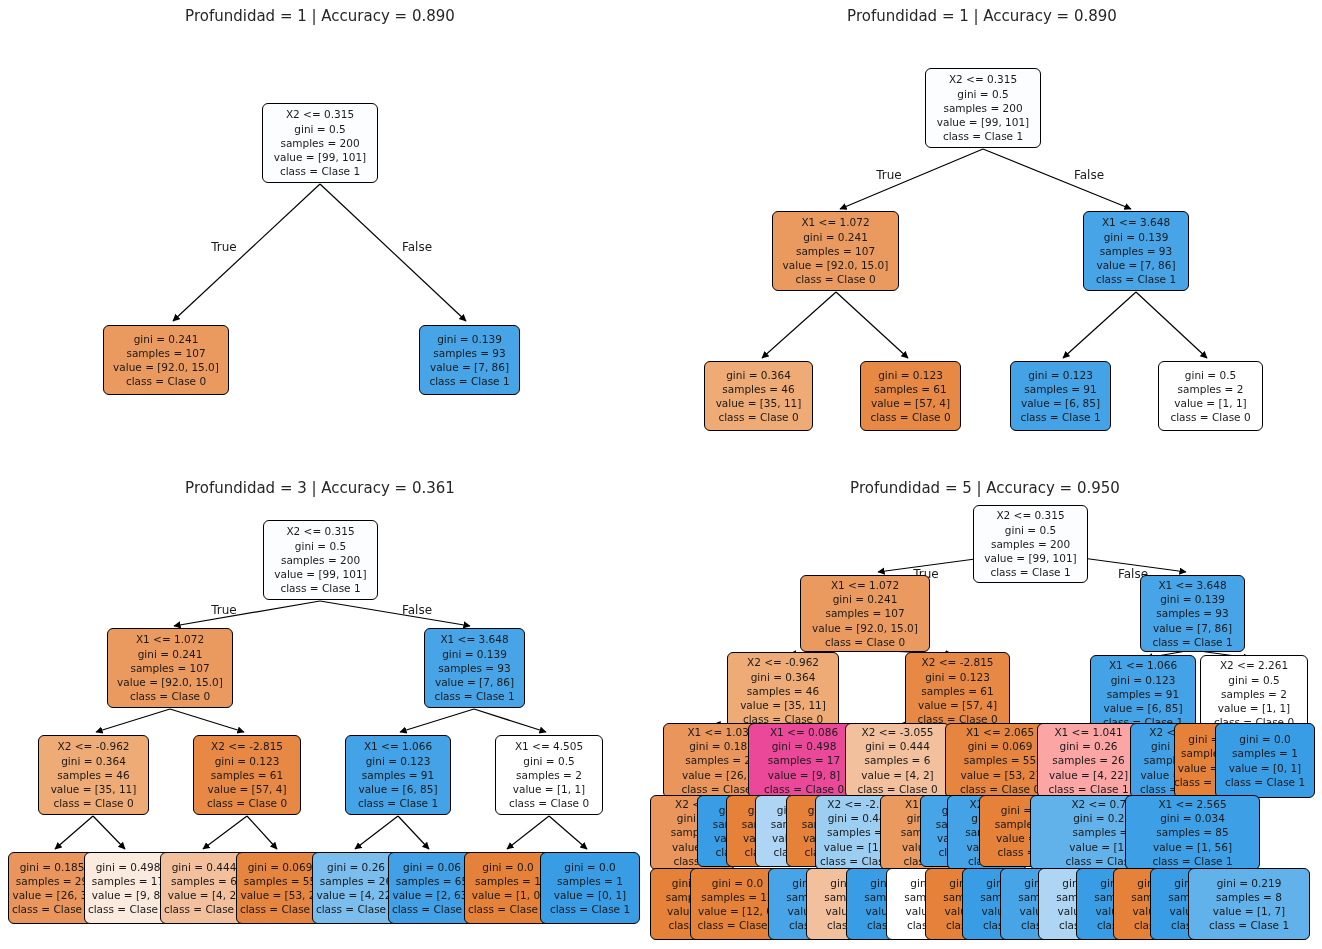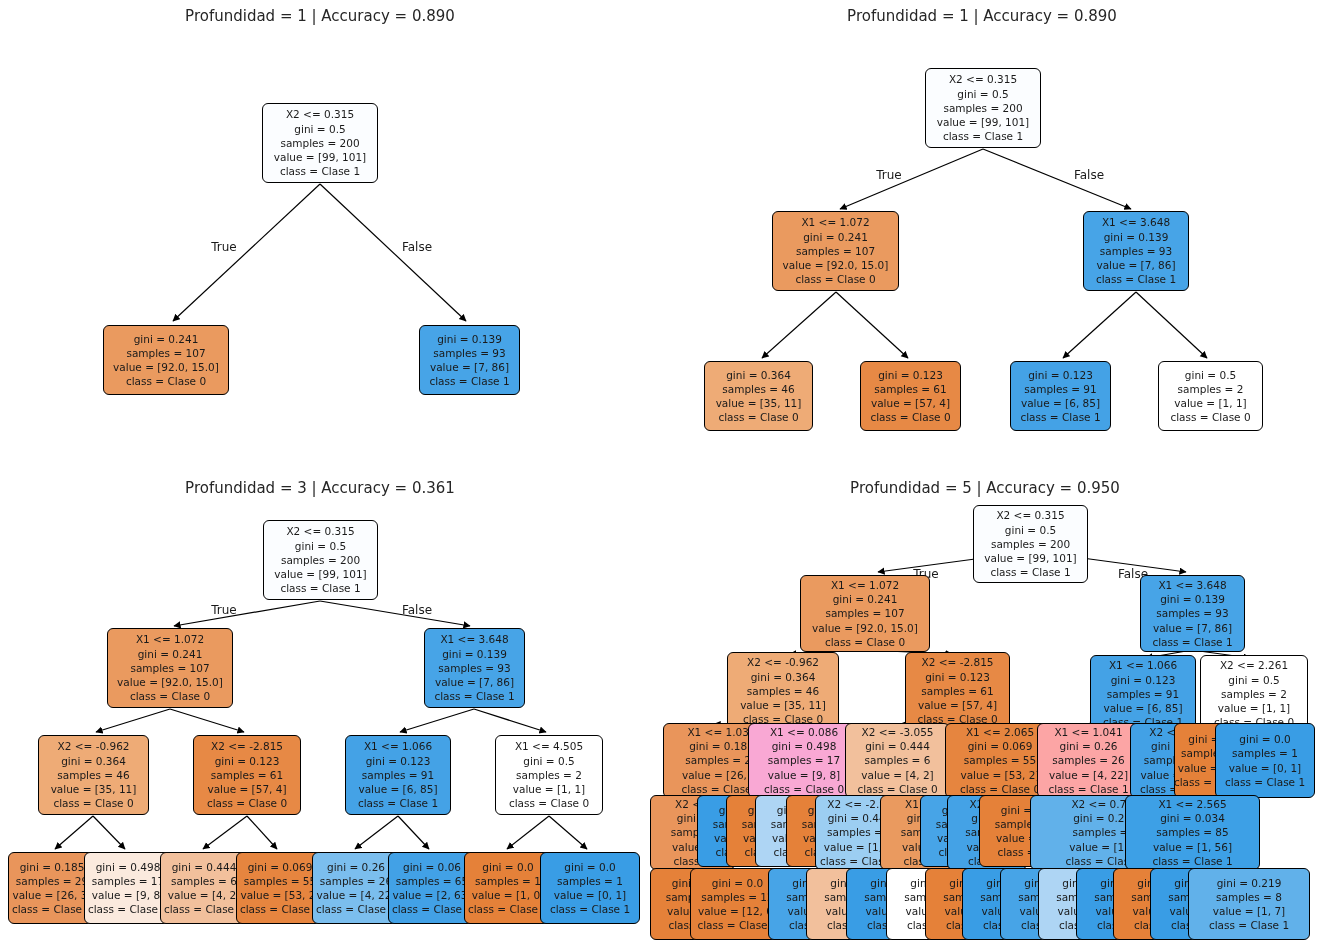--- a/index.html
+++ b/index.html
@@ -341,21 +341,21 @@
         <div class="node-line">value = [1, 1]</div>
         <div class="node-line">class = Clase 0</div>
       </div>
       <div class="tree-node" style="left: 663px; top: 723px; width: 117px; height: 75px; background: rgb(233, 149, 91);">
         <div class="node-line">X1 &lt;= 1.037</div>
         <div class="node-line">gini = 0.185</div>
         <div class="node-line">samples = 29</div>
         <div class="node-line">value = [26, 3]</div>
         <div class="node-line">class = Clase 0</div>
       </div>
-      <div class="tree-node" style="left: 748px; top: 723px; width: 112px; height: 75px; background: #f9a8d4;">
+      <div class="tree-node" style="left: 748px; top: 723px; width: 112px; height: 75px; background: #ec4899;">
         <div class="node-line">X1 &lt;= 0.086</div>
         <div class="node-line">gini = 0.498</div>
         <div class="node-line">samples = 17</div>
         <div class="node-line">value = [9, 8]</div>
         <div class="node-line">class = Clase 0</div>
       </div>
       <div class="tree-node" style="left: 845px; top: 723px; width: 105px; height: 75px; background: rgb(242, 192, 156);">
         <div class="node-line">X2 &lt;= -3.055</div>
         <div class="node-line">gini = 0.444</div>
         <div class="node-line">samples = 6</div>

